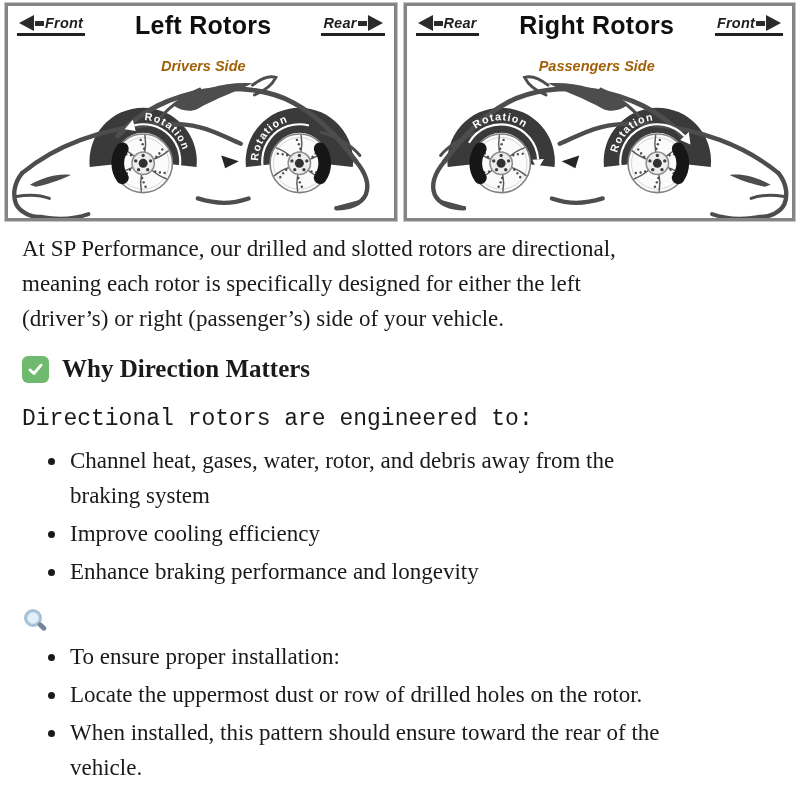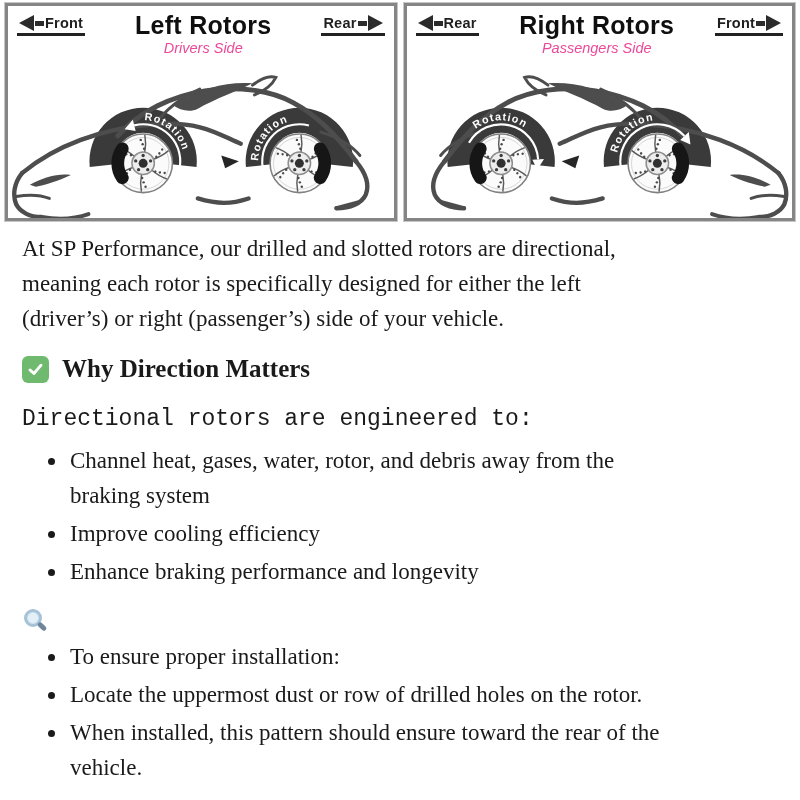--- a/index.html
+++ b/index.html
@@ -8,27 +8,27 @@
 
   
   .diagram{display:flex;gap:7px;padding:3px 5px 0;}
   .panel{flex:1;position:relative;height:212px;background:#fff;
          border:3px solid #858585;box-shadow:0 0 0 1px #c6c6c6;}
   .panel-head{position:relative;z-index:2;display:flex;justify-content:space-between;
               align-items:flex-start;padding:7px 9px 0;
               font-family:"Liberation Sans",sans-serif;}
   .dir{display:flex;align-items:center;gap:1px;border-bottom:3px solid #222;
        padding:0 2px 2px;margin-top:2px;}
-  .dir .lbl{font-weight:bold;font-size:14.5px;color:#1f1f1f;letter-spacing:.2px;}
+  .dir .lbl{font-weight:bold;font-size:14.5px;color:#1f1f1f;letter-spacing:.2px;font-style:italic;}
   .tri-l{width:0;height:0;border:8px solid transparent;border-left:0;border-right:15px solid #2b2b2b;}
   .tri-r{width:0;height:0;border:8px solid transparent;border-right:0;border-left:15px solid #2b2b2b;}
   .tail{width:9px;height:5px;background:#2b2b2b;}
   .title-block{flex:1;text-align:center;margin-top:-1px;}
   .panel-title{font-size:25px;font-weight:bold;color:#0f0f0f;line-height:1.05;letter-spacing:.3px;}
-  .panel-sub{font-size:14.5px;font-weight:normal;font-style:italic;color:#ec4899;margin-top:2px;}
+  .panel-sub{font-size:14.5px;font-weight:bold;font-style:italic;color:#a16207;margin-top:20px;}
   .car-svg{position:absolute;left:0;bottom:0;width:100%;height:166px;z-index:1;}
   .rot-arc{stroke:#fff;stroke-width:2.2;fill:none;}
   .rot-text{fill:#fff;font-family:"Liberation Sans",sans-serif;font-size:11px;
             font-weight:bold;letter-spacing:1.2px;}
 
   
   .article{padding:0 20px 0 22px;font-size:23px;line-height:35px;}
   .intro{margin:10px 0 15px;white-space:pre-line;}
   .h-row{display:flex;align-items:center;gap:13px;margin:18px 0 0;font-size:25px;line-height:30px;}
   .h-row.bold{font-weight:bold;}

